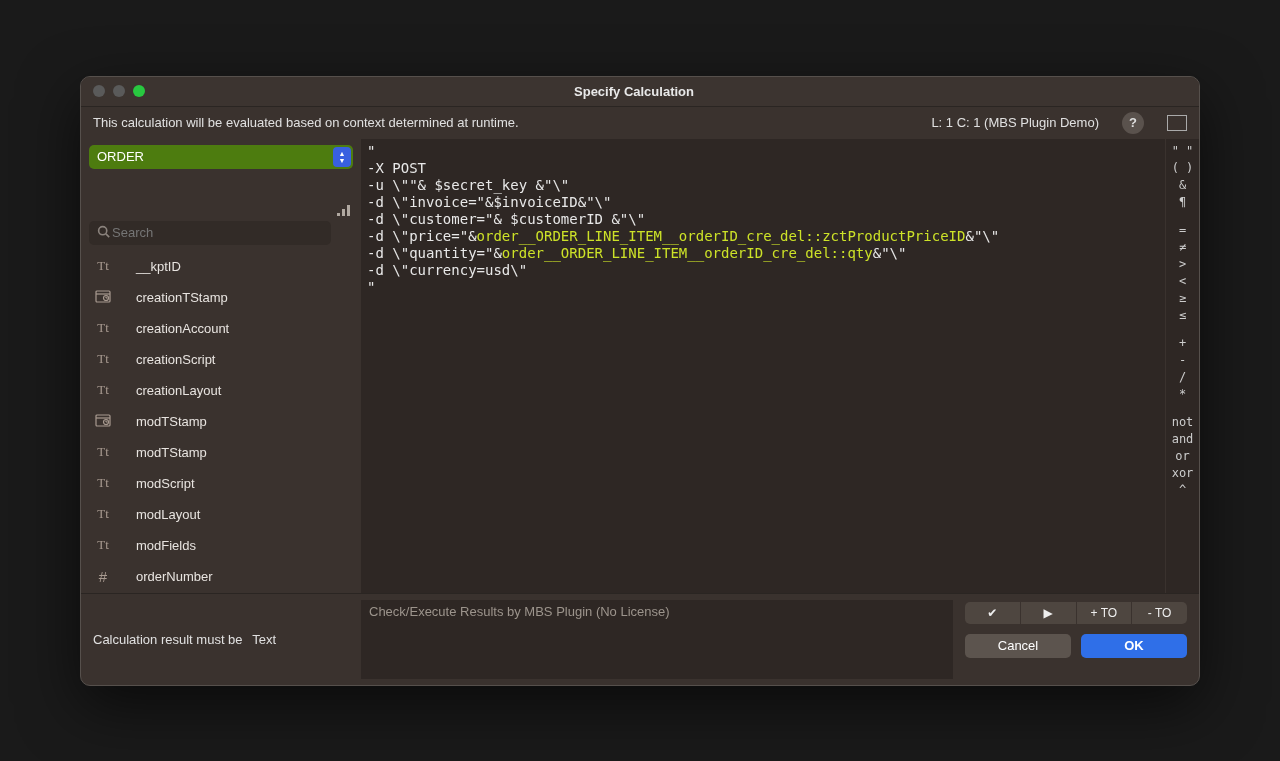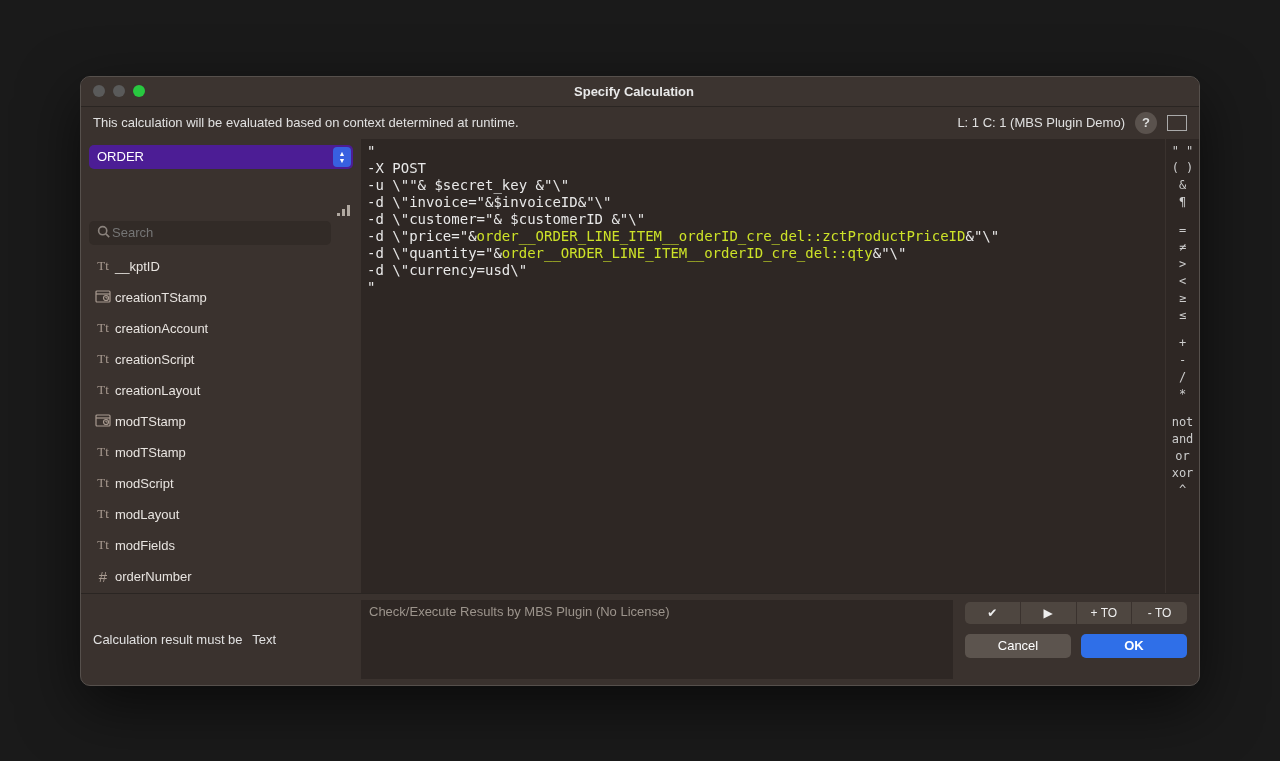--- a/index.html
+++ b/index.html
@@ -55,21 +55,21 @@
     display: flex;
     align-items: center;
     padding: 0 12px;
     justify-content: space-between;
     font-size: 13px;
     color: #e0e0e0;
   }
   .info-right {
     display: flex;
     align-items: center;
-    gap: 10px;
+    gap: 23px;
   }
   .help-btn {
     width: 22px; height: 22px;
     border-radius: 50%;
     background: #5a524d;
     color: #ddd;
     display: flex;
     align-items: center;
     justify-content: center;
     font-size: 13px;
@@ -87,21 +87,21 @@
     min-height: 0;
   }
   .sidebar {
     width: 280px;
     display: flex;
     flex-direction: column;
     padding: 6px 0 0 8px;
   }
   .table-select {
     height: 24px;
-    background: #4c1d95;
+    background: #4d7c0f;
     border-radius: 5px;
     display: flex;
     align-items: center;
     padding: 0 8px;
     margin-right: 8px;
     position: relative;
     cursor: pointer;
     color: #fff;
   }
   .select-arrows {
@@ -154,21 +154,21 @@
   .field-list {
     flex: 1;
     overflow-y: auto;
     padding-right: 4px;
     position: relative;
   }
   .field-item {
     height: 31px;
     display: flex;
     align-items: center;
-    gap: 2px;
+    gap: 23px;
     padding: 0 4px;
     color: #e8e4e0;
     cursor: pointer;
   }
   .field-icon {
     width: 20px;
     text-align: center;
     color: #a89a90;
     font-size: 13px;
   }

